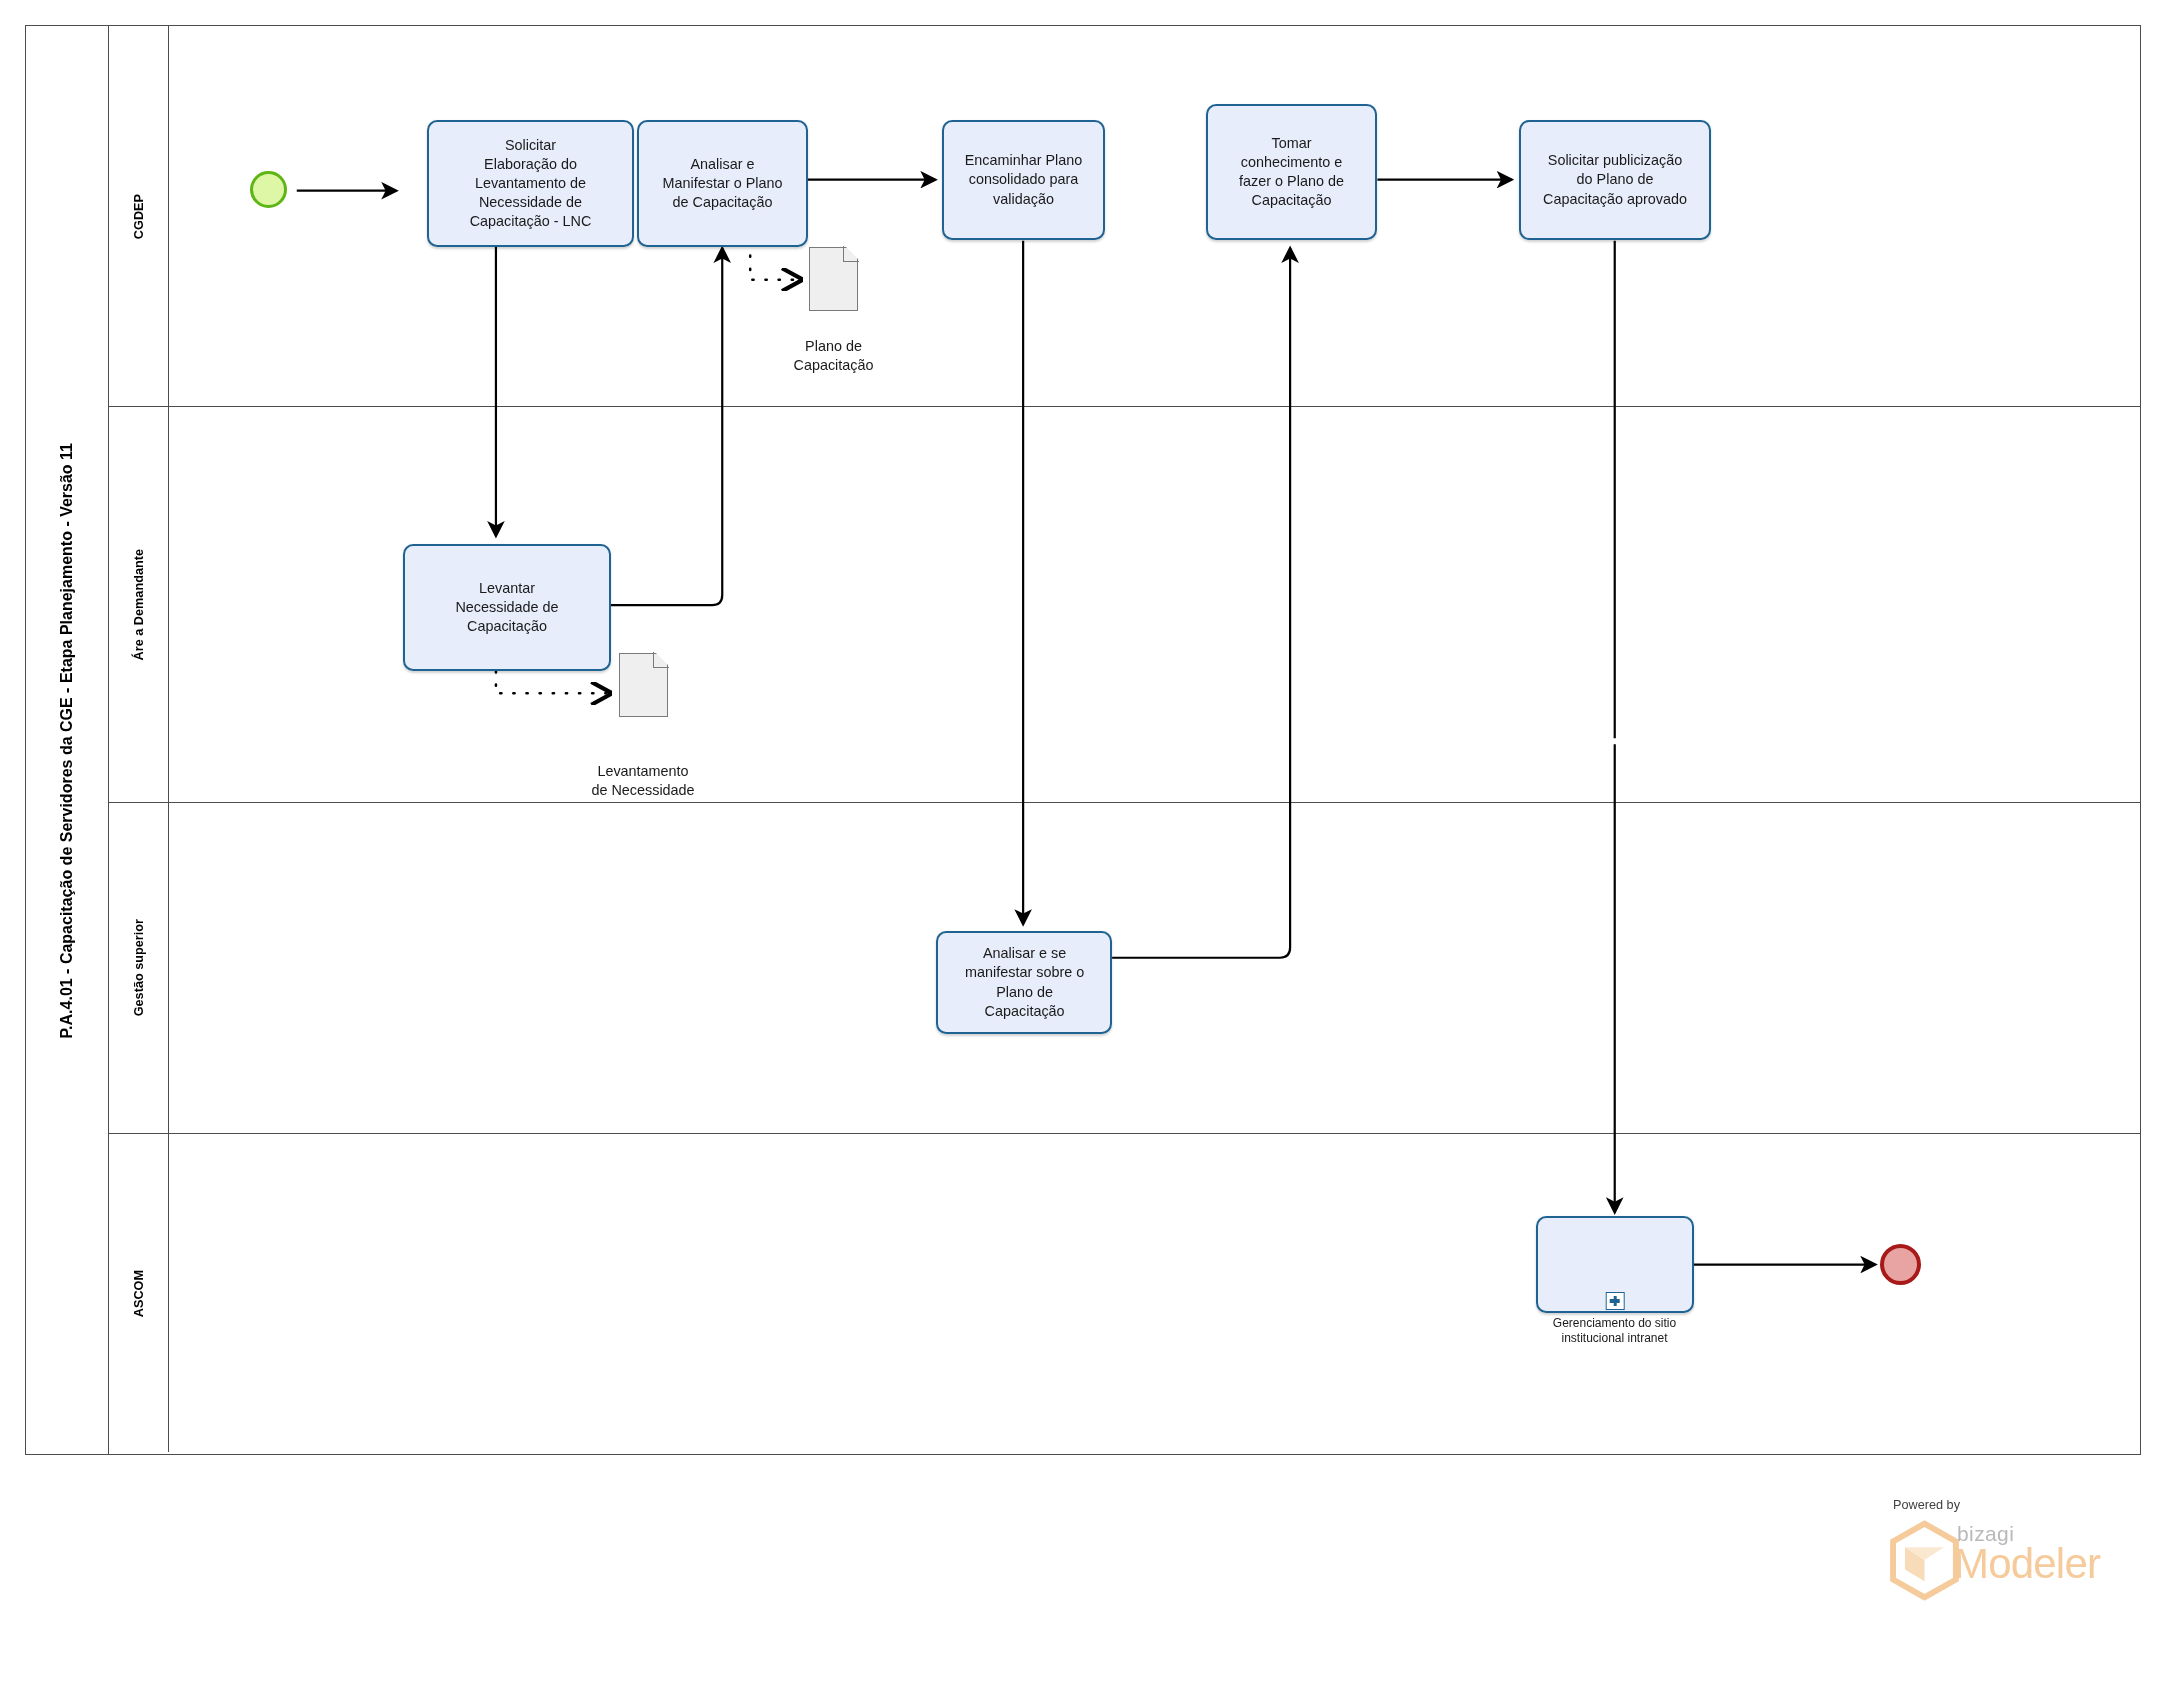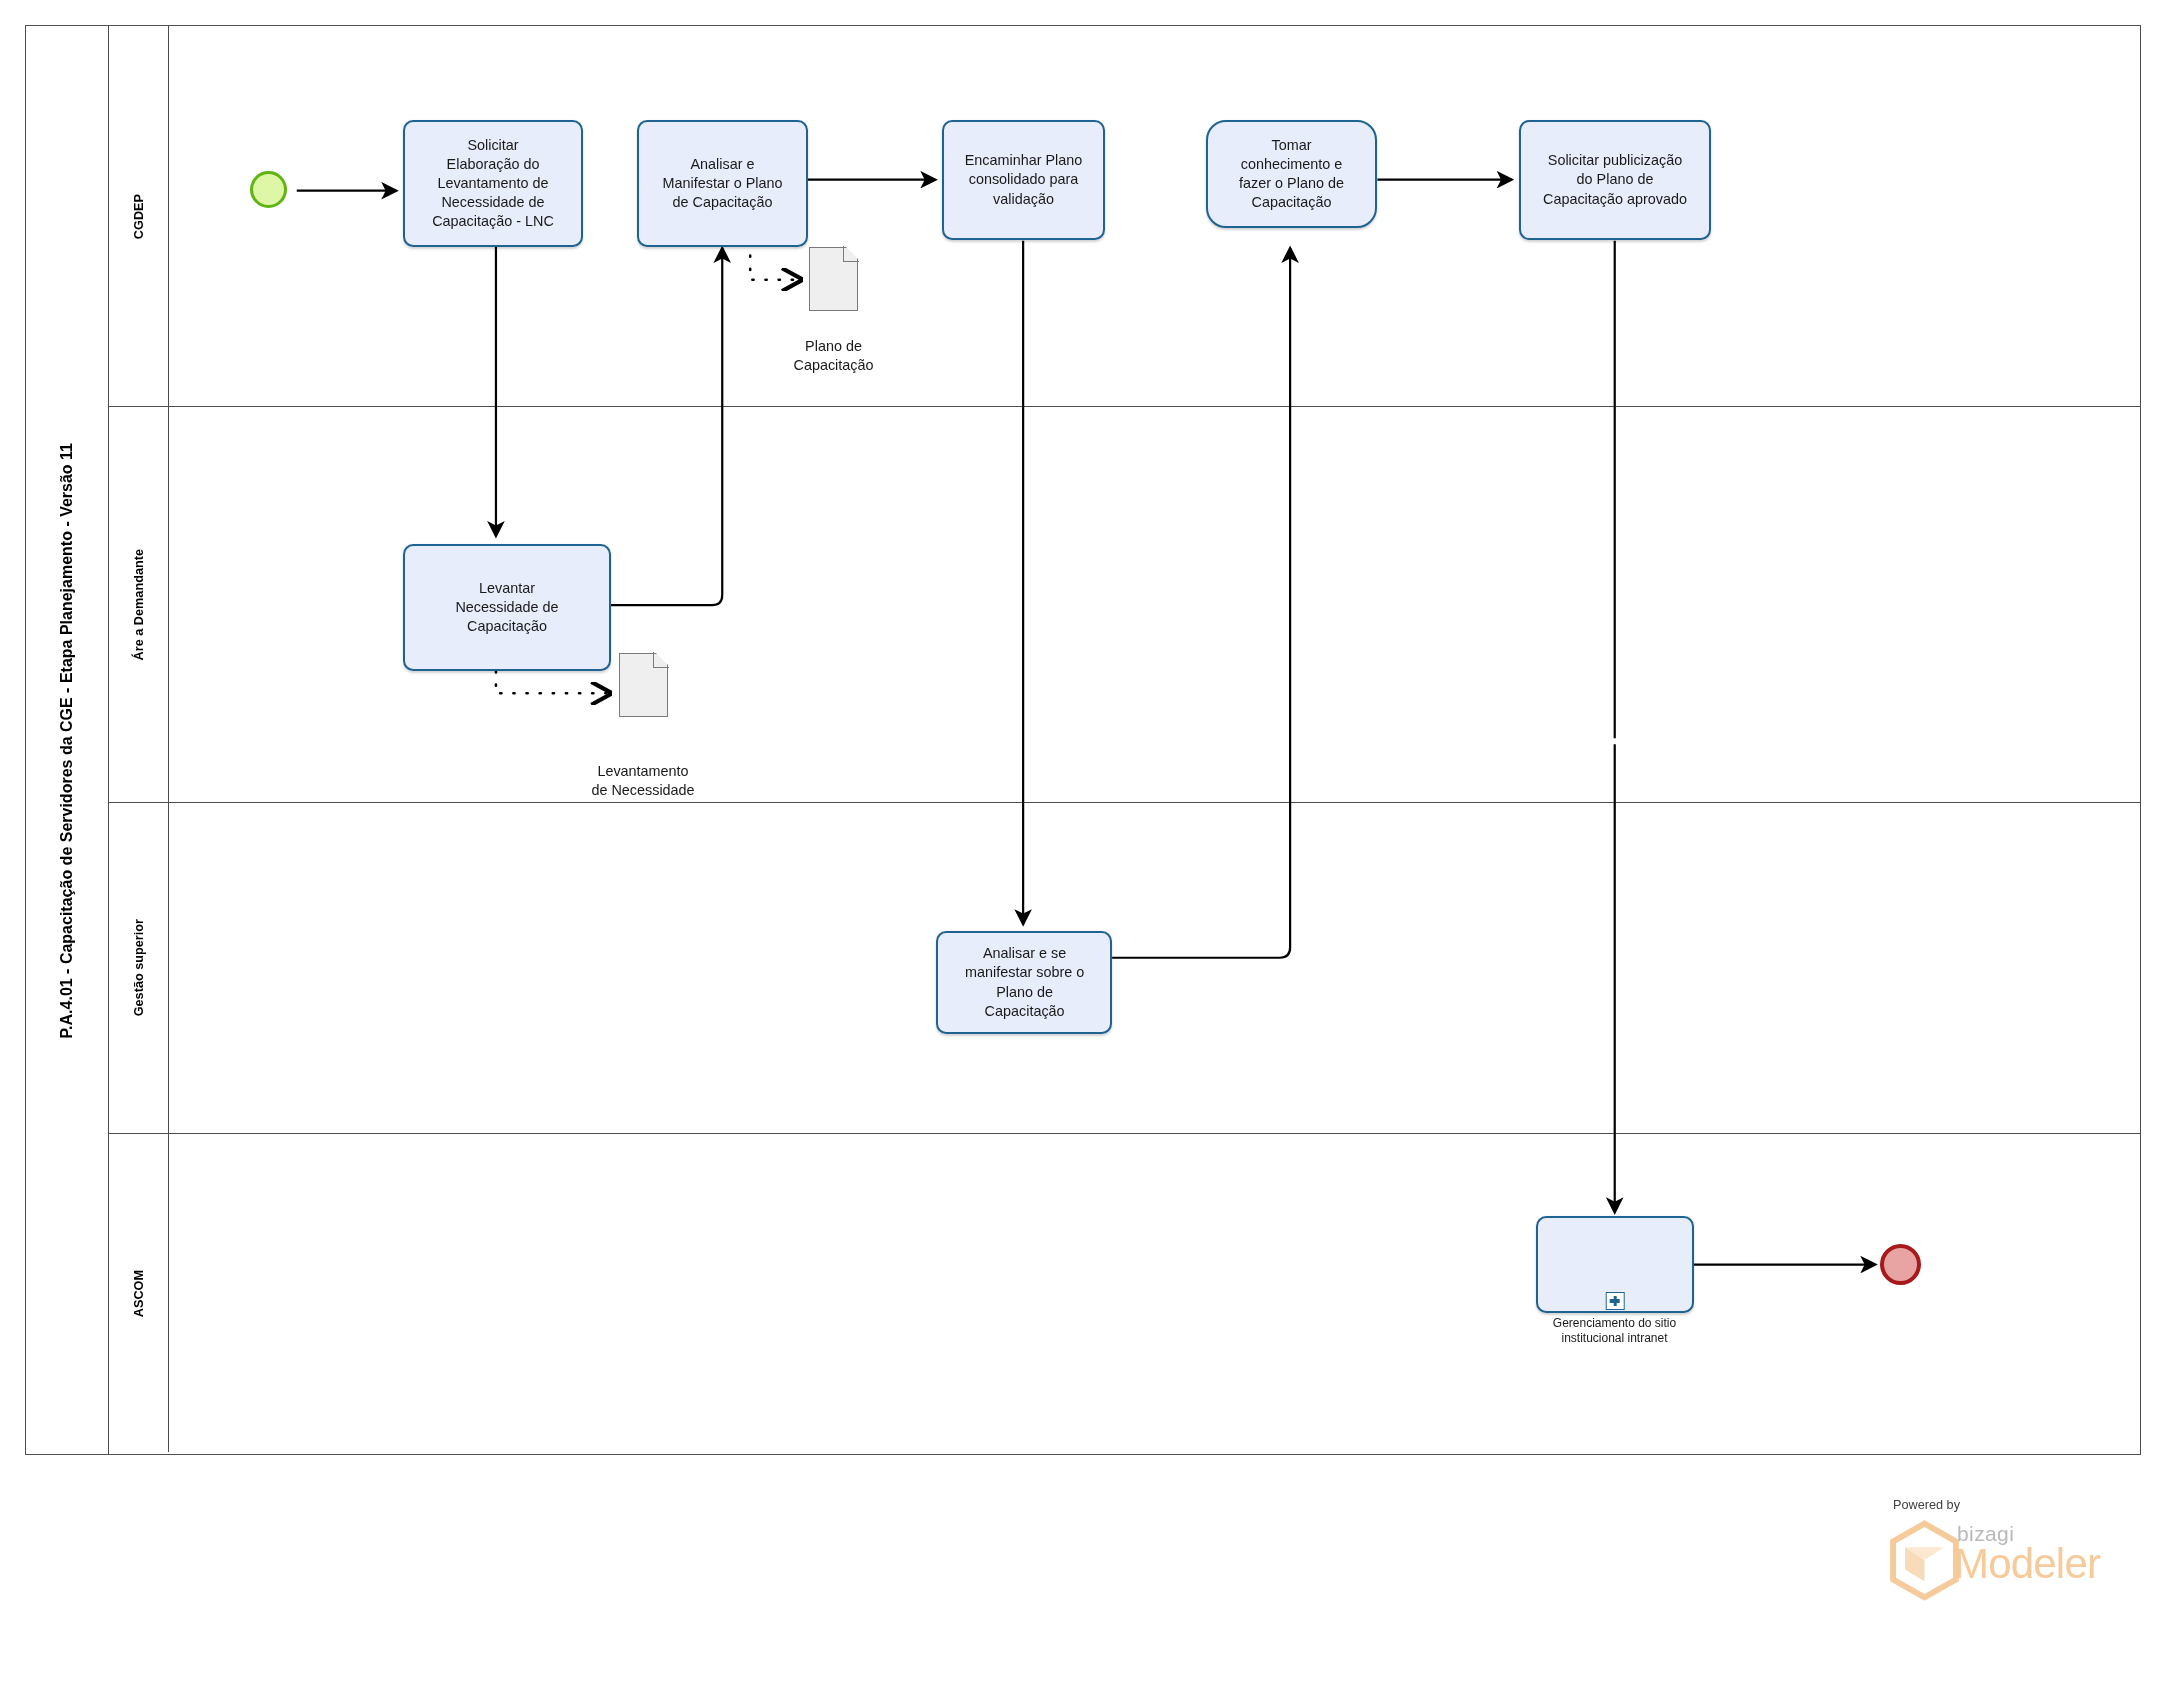--- a/index.html
+++ b/index.html
@@ -308,41 +308,41 @@
       <path d="M 885 286 L 885 330 L 945 330" marker-end="url(#openarrow)"></path>
 
       <path d="M 585 792 L 585 818 L 720 818" marker-end="url(#openarrow)"></path>
     </g>
   </svg>
 
   <div class="event start-event" style="left:250px; top:171px;"></div>
 
   <div class="event end-event" style="left:1880px; top:1244px;"></div>
 
-  <div class="task" style="left:403px; top:120px; width:180px; height:127px;align-items:center;">
+  <div class="task" style="left:427px; top:120px; width:207px; height:127px;align-items:center;">
     <span class="task-label">Solicitar
 Elaboração do
 Levantamento de
 Necessidade de
 Capacitação - LNC</span>
   </div>
 
   <div class="task" style="left:637px; top:120px; width:171px; height:127px;">
     <span class="task-label">Analisar e
 Manifestar o Plano
 de Capacitação</span>
   </div>
 
   <div class="task" style="left:942px; top:120px; width:163px; height:120px;">
     <span class="task-label">Encaminhar Plano
 consolidado para
 validação</span>
   </div>
 
-  <div class="task" style="left:1206px; top:120px; width:171px; height:108px;border-radius:20px;">
+  <div class="task" style="left:1206px; top:104px; width:171px; height:136px;">
     <span class="task-label">Tomar
 conhecimento e
 fazer o Plano de
 Capacitação</span>
   </div>
 
   <div class="task" style="left:1519px; top:120px; width:192px; height:120px;">
     <span class="task-label">Solicitar publicização
 do Plano de
 Capacitação aprovado</span>

